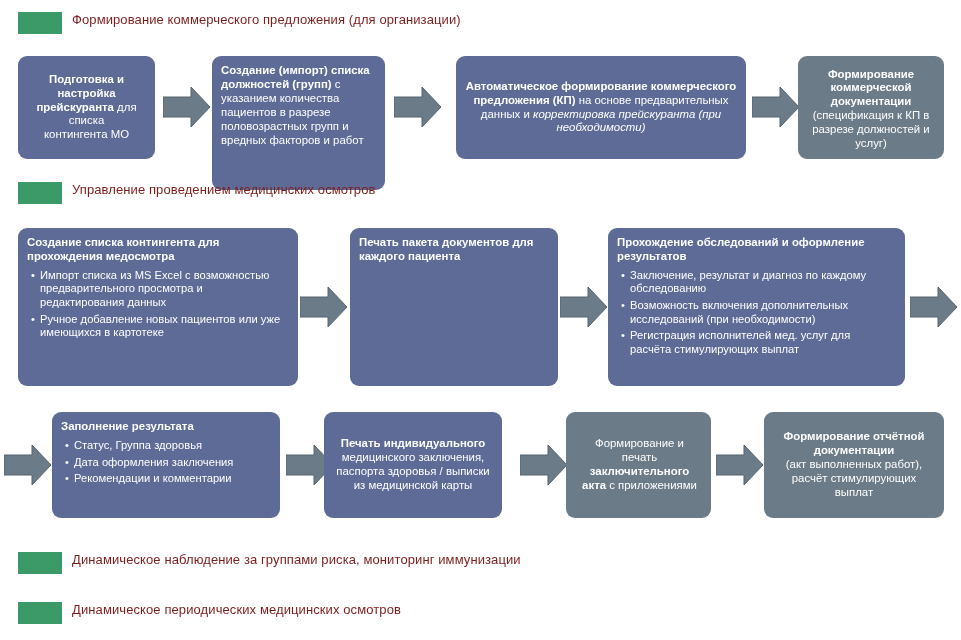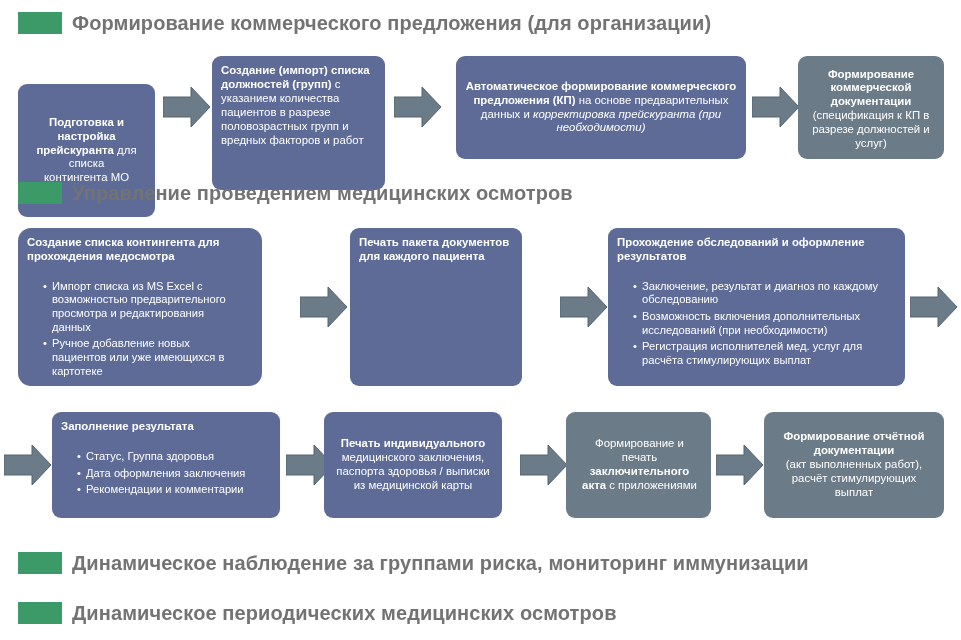--- a/index.html
+++ b/index.html
@@ -21,43 +21,43 @@
   }
   .abs { position: absolute; box-sizing: border-box; }
 
   
   .sec-marker {
     background: #3c9a68;
     width: 44px;
     height: 22px;
   }
   .sec-title {
-    font-size: 20px;
-    font-weight: bold;
-    color: #737373;
+    font-size: 13px;
+    font-weight: normal;
+    color: #7f1d1d;
     white-space: nowrap;
     letter-spacing: 0.1px;
   }
 
   
   .box {
     border-radius: 9px;
     color: #ffffff;
     padding: 8px 9px;
     font-size: 11.4px;
     line-height: 1.22;
     overflow: hidden;
   }
   .box.blue { background: #5d6b96; }
   .box.slate { background: #6b7b88; }
   .box.center { text-align: center; }
   .box b, .box .b { font-weight: bold; }
   .box .it { font-style: italic; }
 
-  .bullets { margin: 16px; padding: 0; list-style: none; }
+  .bullets { margin: 4px; padding: 0; list-style: none; }
   .bullets li {
     position: relative;
     padding-left: 9px;
     margin-bottom: 3px;
     font-size: 11.2px;
     line-height: 1.22;
   }
   .bullets li:before {
     content: "\2022";
     position: absolute;
@@ -73,21 +73,21 @@
   .arrow svg { display: block; }
 </style>
 </head>
 <body>
 
 <div class="stage">
 
   <div class="abs sec-marker" style="left:18px; top:12px;"></div>
   <div class="abs sec-title" style="left:72px; top:12px;">Формирование коммерческого предложения (для организации)</div>
 
-  <div class="abs box blue center" style="left:18px; top:56px; width:137px; height:133px; display:flex; align-items:center; justify-content:center;margin-top:28px;">
+  <div class="abs box blue center" style="left:18px; top:56px; width:137px; height:103px; display:flex; align-items:center; justify-content:center;">
     <div>
       <span class="b">Подготовка и</span><br>
       <span class="b">настройка</span><br>
       <span class="b">прейскуранта</span><span> для</span><br>
       <span>списка</span><br>
       <span>контингента МО</span>
     </div>
   </div>
 
   <div class="abs arrow" style="left:163px; top:85px;">
@@ -121,35 +121,35 @@
   <div class="abs box slate center" style="left:798px; top:56px; width:146px; height:103px; display:flex; align-items:flex-end; justify-content:center;">
     <div>
       <span class="b">Формирование коммерческой документации</span><br>
       <span>(спецификация к КП в разрезе должностей и услуг)</span>
     </div>
   </div>
 
   <div class="abs sec-marker" style="left:18px; top:182px;"></div>
   <div class="abs sec-title" style="left:72px; top:182px;">Управление проведением медицинских осмотров</div>
 
-  <div class="abs box blue" style="left:18px; top:228px; width:244px; height:158px;border-radius:13px;">
+  <div class="abs box blue" style="left:18px; top:228px; width:280px; height:158px;">
     <span class="hd">Создание списка  контингента для прохождения медосмотра</span>
     <ul class="bullets">
       <li>Импорт списка из MS Excel с возможностью предварительного просмотра и редактирования данных</li>
       <li>Ручное добавление новых пациентов или уже имеющихся в картотеке</li>
     </ul>
   </div>
 
   <div class="abs arrow" style="left:300px; top:285px;">
     <svg width="48" height="44" viewBox="0 0 48 44">
       <polygon points="0,12 28,12 28,2 47,22 28,42 28,32 0,32" fill="#6b7b88" stroke="#55646f" stroke-width="1"></polygon>
     </svg>
   </div>
 
-  <div class="abs box blue" style="left:350px; top:228px; width:172px; height:158px;">
+  <div class="abs box blue" style="left:350px; top:228px; width:208px; height:158px;">
     <span class="hd">Печать пакета документов для каждого пациента</span>
   </div>
 
   <div class="abs arrow" style="left:560px; top:285px;">
     <svg width="48" height="44" viewBox="0 0 48 44">
       <polygon points="0,12 28,12 28,2 47,22 28,42 28,32 0,32" fill="#6b7b88" stroke="#55646f" stroke-width="1"></polygon>
     </svg>
   </div>
 
   <div class="abs box blue" style="left:608px; top:228px; width:297px; height:158px;">

